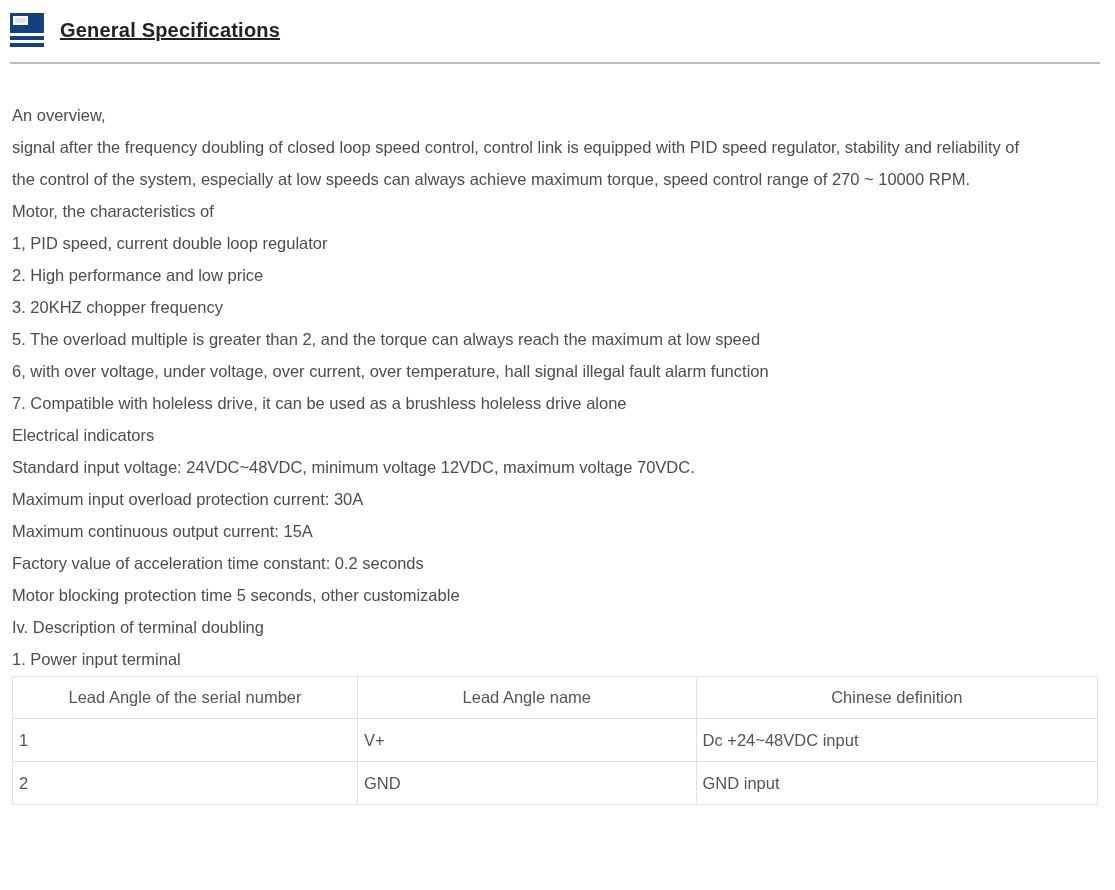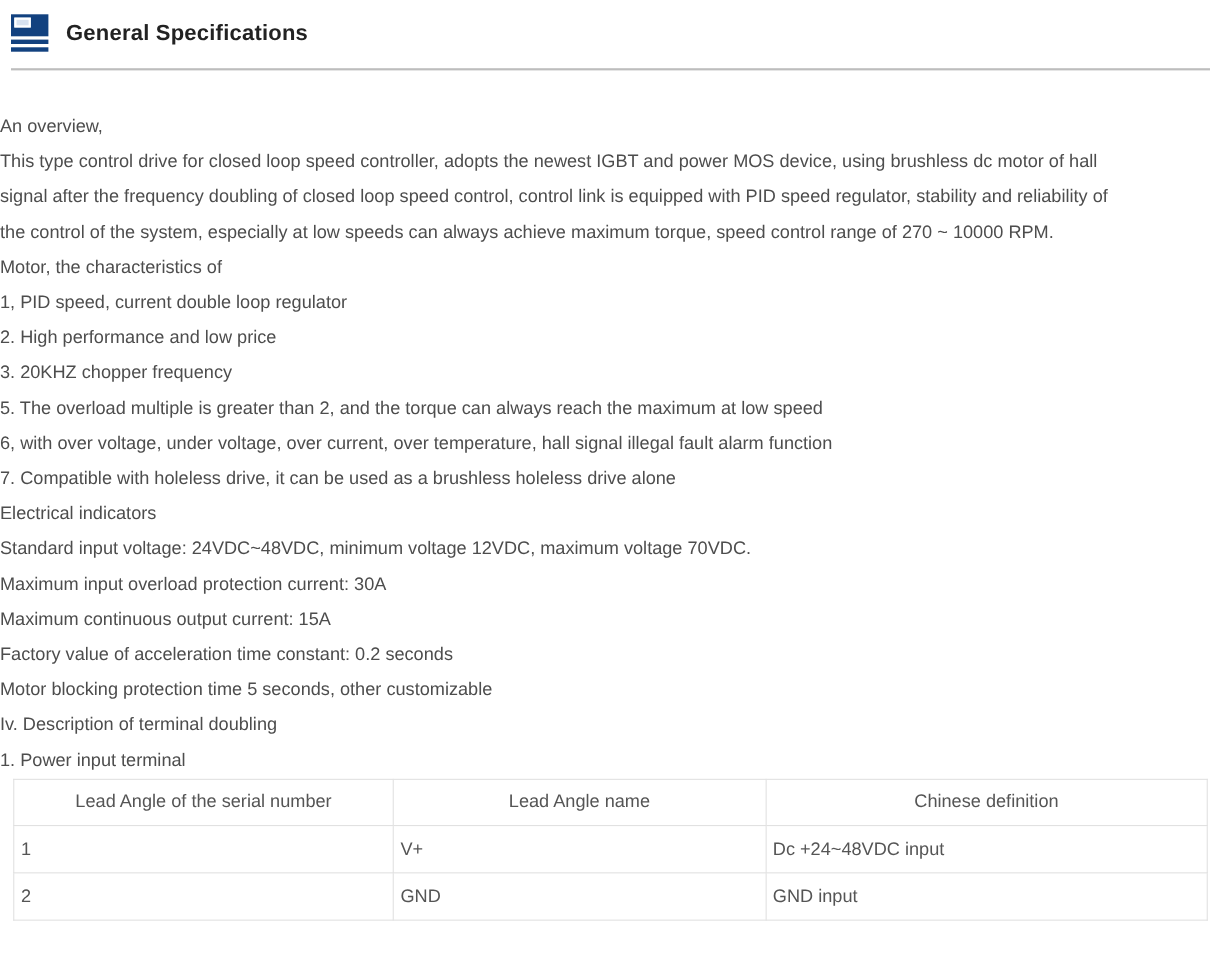--- a/index.html
+++ b/index.html
@@ -51,34 +51,36 @@
     background:var(--icon-blue);
     margin-bottom:3px;
   }
   .news-icon .stripe:last-child{margin-bottom:0;}
   .section-title{
     margin:0 0 0 16px;
     font-size:20px;
     font-weight:bold;
     color:var(--title-color);
     letter-spacing:0.2px;
+    text-decoration:underline;
   }
   .header-divider{
     height:2px;
     background:var(--divider-color);
     margin:15px 15px 0 10px;
     border:none;
   }
 
   
   .description{
     margin-top:35px;
   }
   .description p{
     margin:0;
+    padding-left:12px;
     line-height:32px;
     font-size:16.5px;
     color:var(--body-text);
   }
 
   
   .spec-table{
     border-collapse:collapse;
     width:1086px;
     margin:1px 0 0 12px;
@@ -110,21 +112,20 @@
     <div class="stripe"></div>
     <div class="stripe"></div>
   </div>
   <h2 class="section-title">General Specifications</h2>
 </div>
 
 <hr class="header-divider">
 
 <div class="description">
     <p>An overview,</p>
-    <p>This type control drive for closed loop speed controller, adopts the newest IGBT and power MOS device, using brushless dc motor of hall</p>
     <p>signal after the frequency doubling of closed loop speed control, control link is equipped with PID speed regulator, stability and reliability of</p>
     <p>the control of the system, especially at low speeds can always achieve maximum torque, speed control range of 270 ~ 10000 RPM.</p>
     <p>Motor, the characteristics of</p>
     <p>1, PID speed, current double loop regulator</p>
     <p>2. High performance and low price</p>
     <p>3. 20KHZ chopper frequency</p>
     <p>5. The overload multiple is greater than 2, and the torque can always reach the maximum at low speed</p>
     <p>6, with over voltage, under voltage, over current, over temperature, hall signal illegal fault alarm function</p>
     <p>7. Compatible with holeless drive, it can be used as a brushless holeless drive alone</p>
     <p>Electrical indicators</p>

